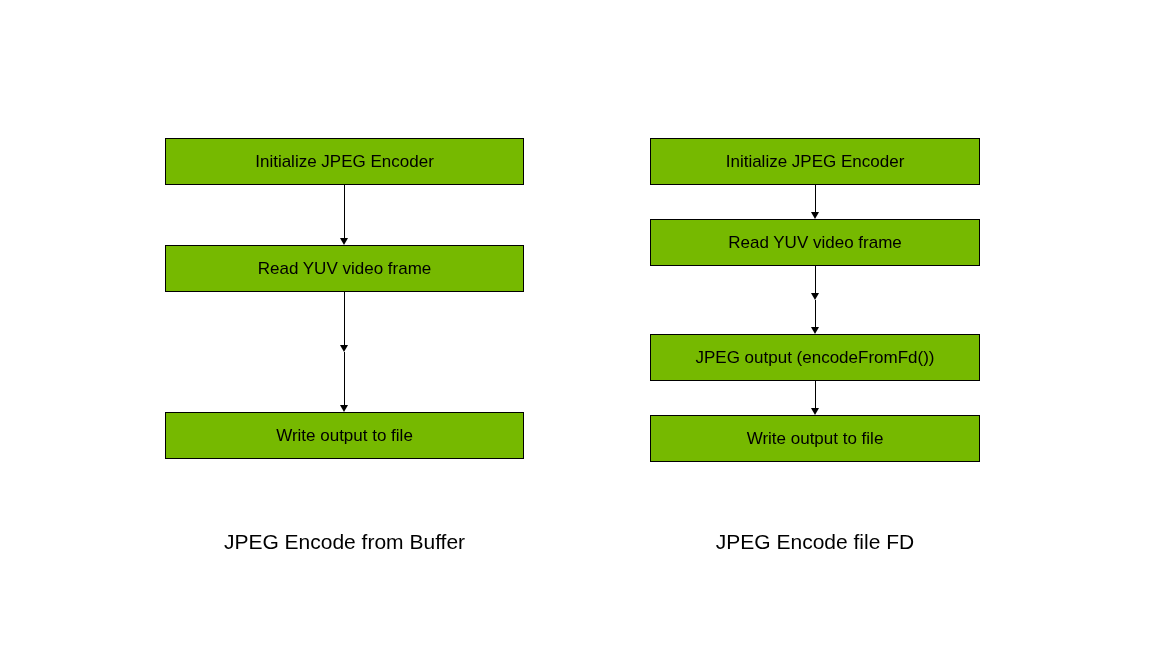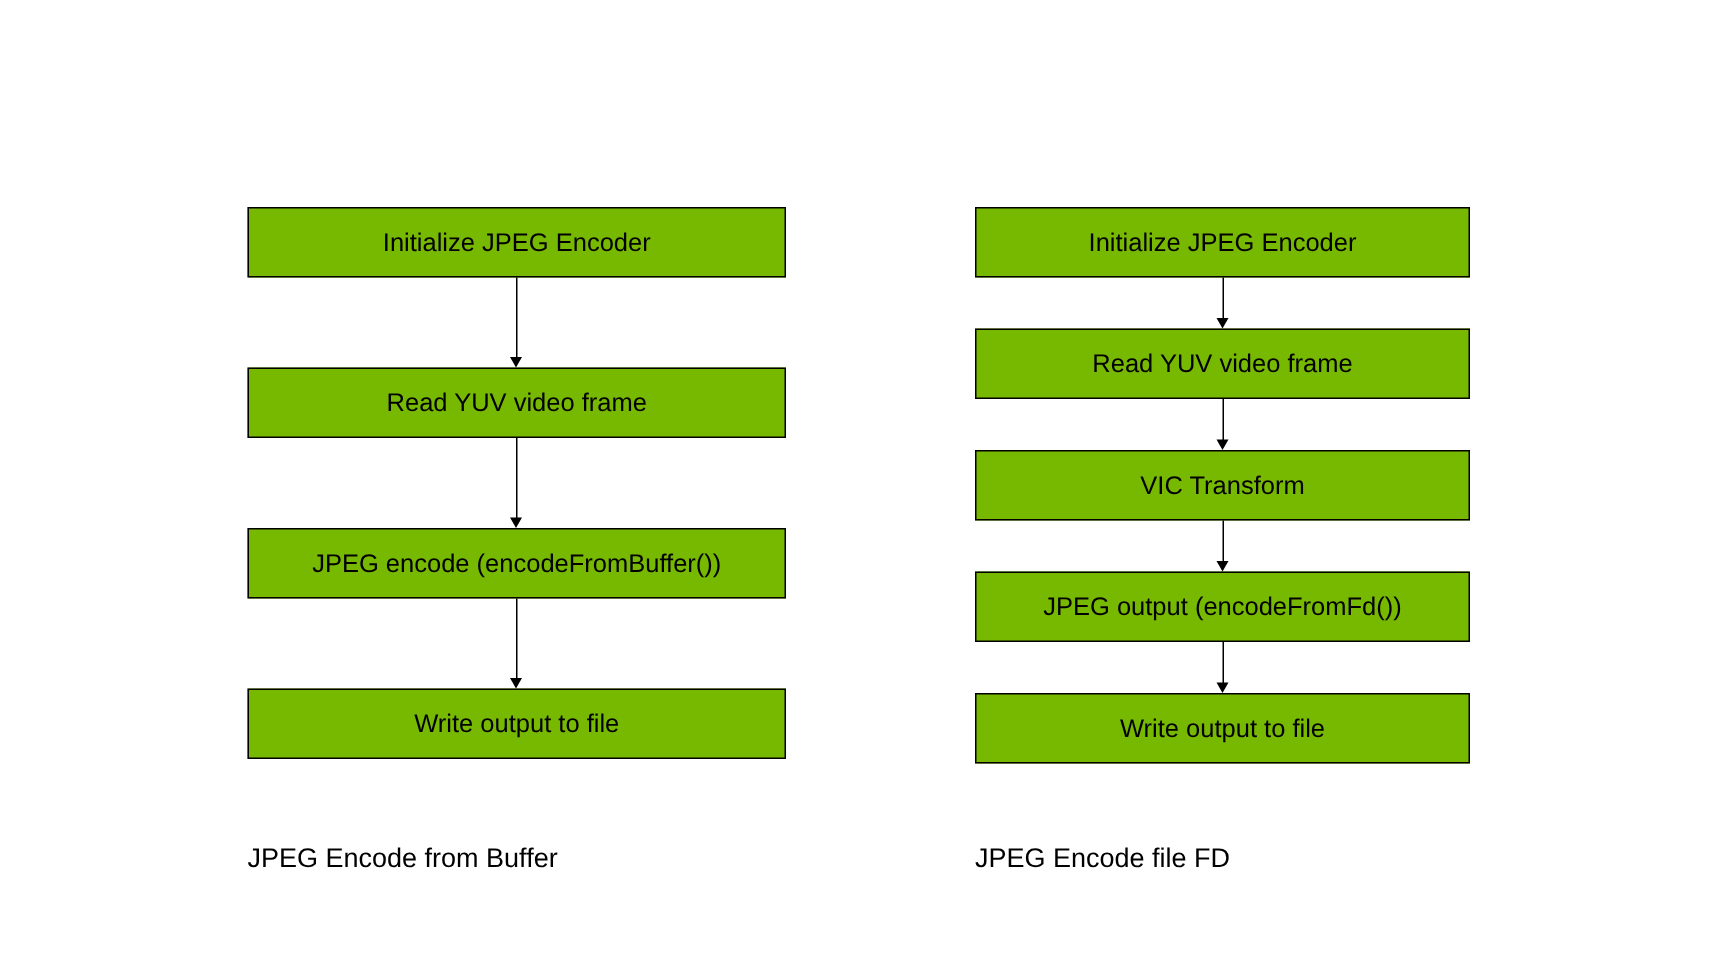--- a/index.html
+++ b/index.html
@@ -64,25 +64,25 @@
     bottom: 0;
     left: 0;
     width: 0;
     height: 0;
     border-left: 4.5px solid transparent;
     border-right: 4.5px solid transparent;
     border-top: 7px solid var(--arrow-color);
   }
   .caption {
     position: absolute;
-    top: 563px;
+    top: 533px;
     color: var(--text-color);
-    font-size: 18px;
+    font-size: 21px;
     line-height: 18px;
-    text-align: left;
+    text-align: center;
     white-space: nowrap;
   }
   #caption-buffer { left: 165px; width: 359px; }
   #caption-fd     { left: 650px; width: 330px; }
 </style>
 </head>
 <body>
 
 <div class="canvas">
 
@@ -90,40 +90,38 @@
       <div class="node">Initialize JPEG Encoder</div>
       <div class="arrow">
         <div class="arrow-line"></div>
         <div class="arrow-head"></div>
       </div>
       <div class="node">Read YUV video frame</div>
       <div class="arrow">
         <div class="arrow-line"></div>
         <div class="arrow-head"></div>
       </div>
-      <div class="node">JPEG encode (encodeFromBuffer())</div>
       <div class="arrow">
         <div class="arrow-line"></div>
         <div class="arrow-head"></div>
       </div>
       <div class="node">Write output to file</div>
     </div>
 
   <div id="chart-fd" class="flowchart">
       <div class="node">Initialize JPEG Encoder</div>
       <div class="arrow">
         <div class="arrow-line"></div>
         <div class="arrow-head"></div>
       </div>
       <div class="node">Read YUV video frame</div>
       <div class="arrow">
         <div class="arrow-line"></div>
         <div class="arrow-head"></div>
       </div>
-      <div class="node">VIC Transform</div>
       <div class="arrow">
         <div class="arrow-line"></div>
         <div class="arrow-head"></div>
       </div>
       <div class="node">JPEG output (encodeFromFd())</div>
       <div class="arrow">
         <div class="arrow-line"></div>
         <div class="arrow-head"></div>
       </div>
       <div class="node">Write output to file</div>

